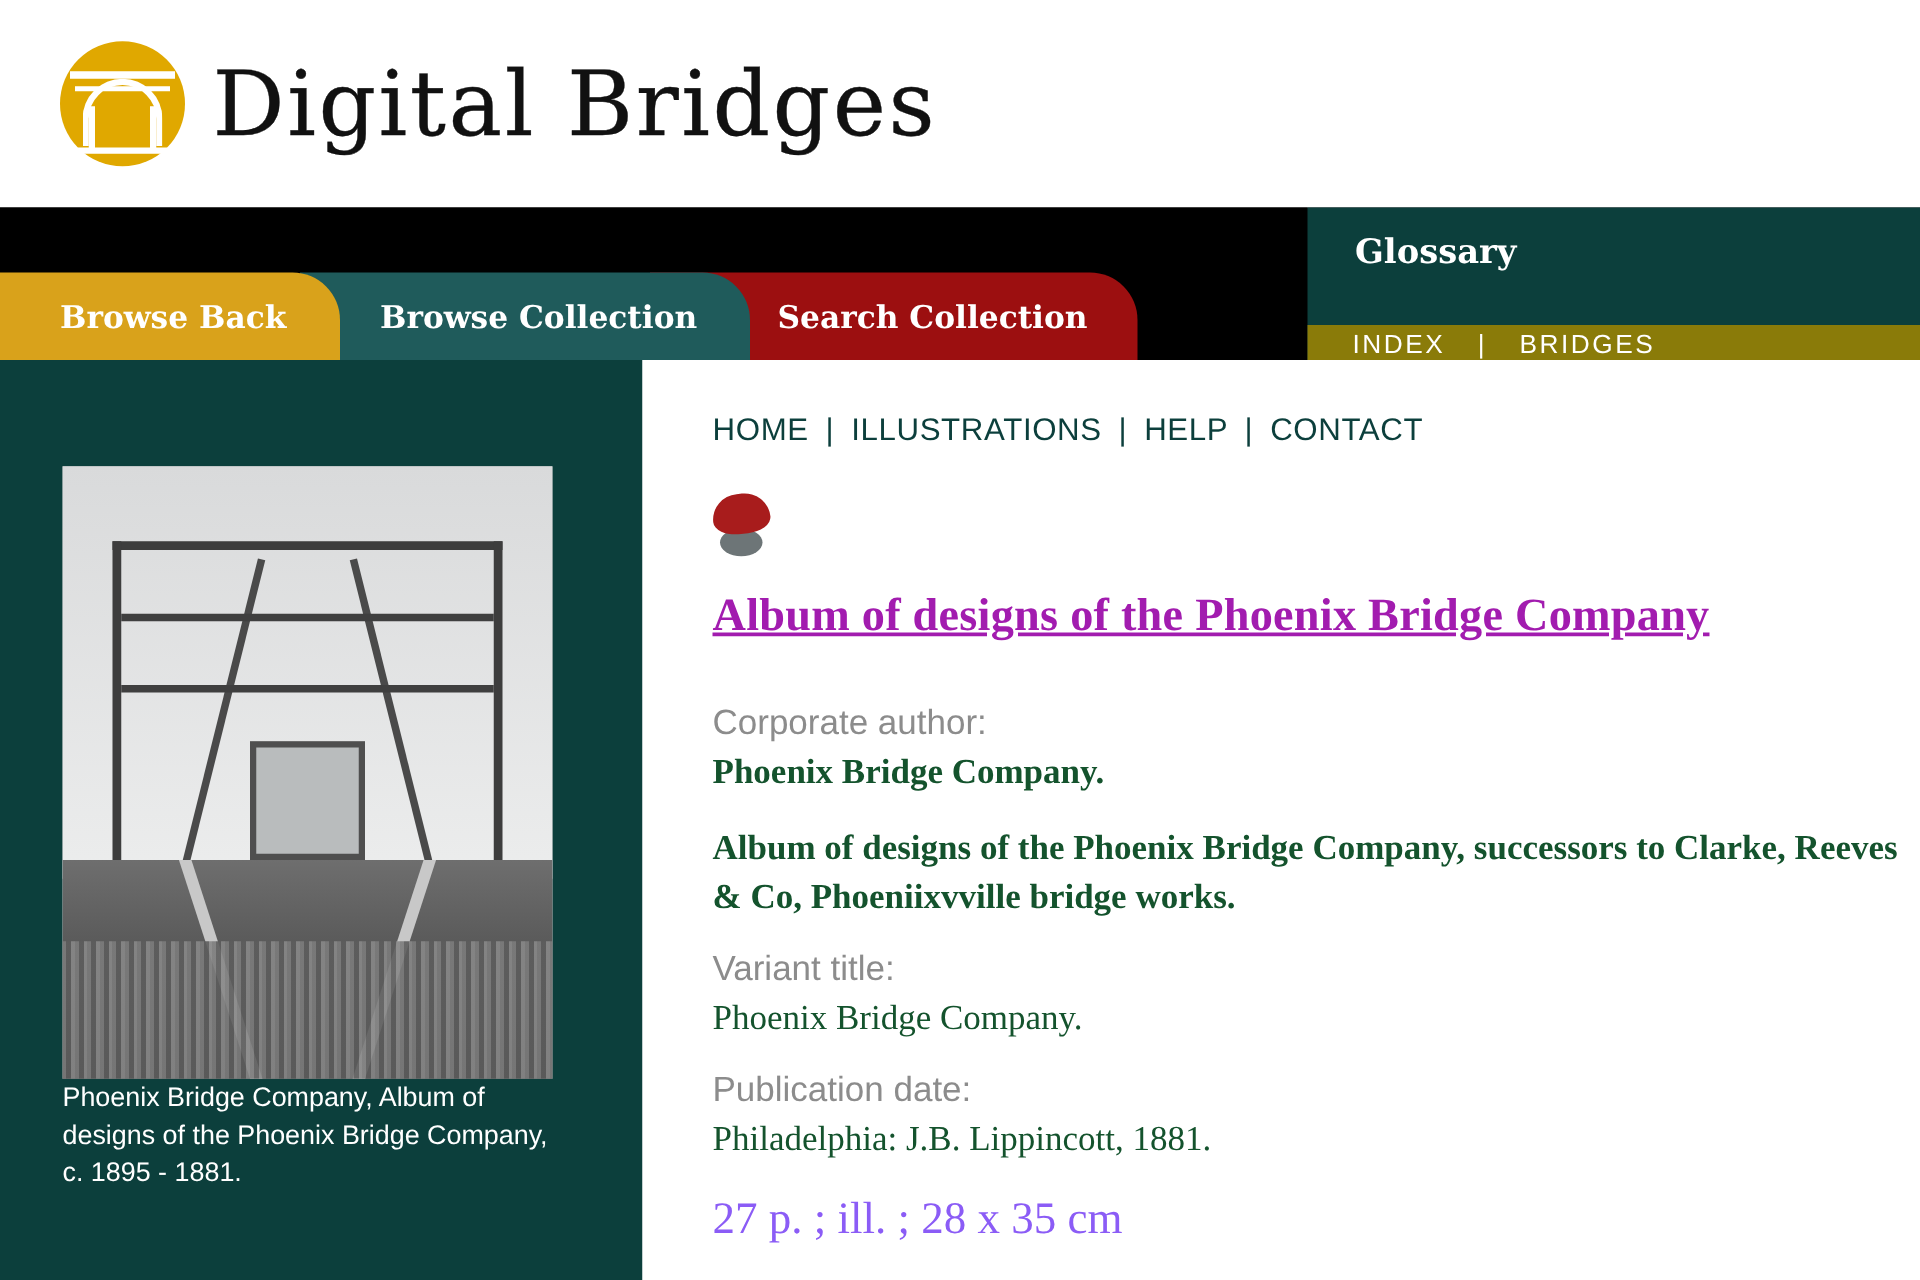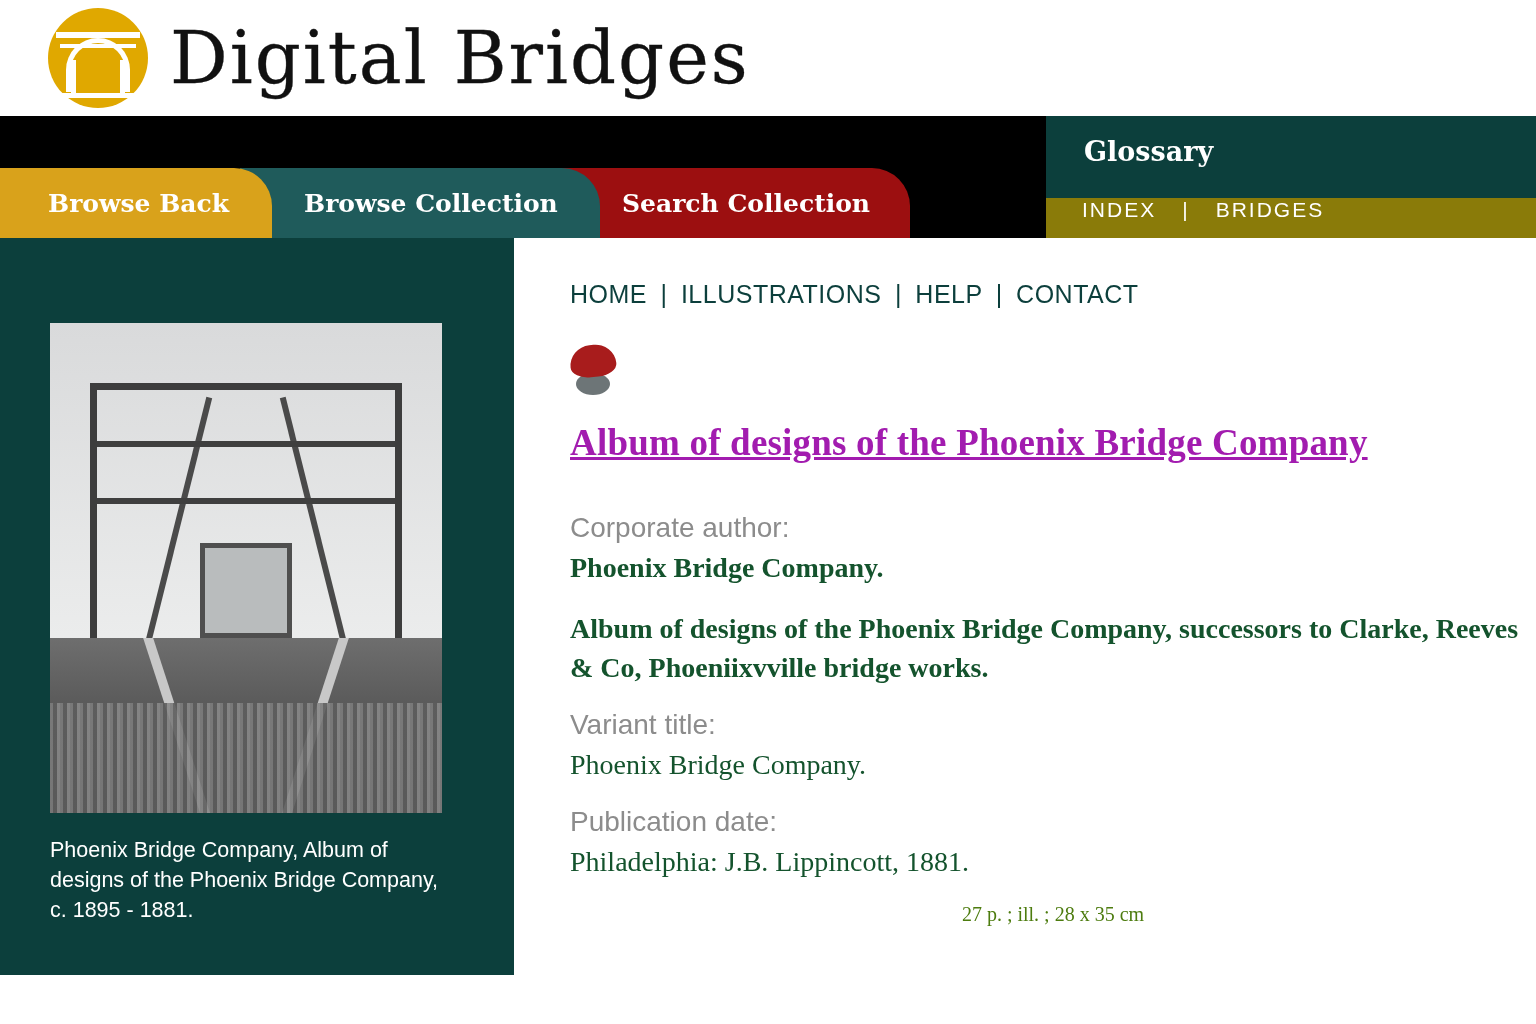--- a/index.html
+++ b/index.html
@@ -6,21 +6,21 @@
   html, body {
     margin: 0; padding: 0;
     width: 1536px; height: 1024px;
     overflow: hidden;
     background: #ffffff;
     font-family: "Liberation Serif", serif;
   }
 
   
   .header {
-    height: 116px;
+    height: 166px;
     background: #ffffff;
     display: flex;
     align-items: center;
     padding-left: 48px;
   }
   .logo-mark {
     width: 100px; height: 100px;
     border-radius: 50%;
     background: #e0a800;
     position: relative;
@@ -133,24 +133,24 @@
   .glossary-title {
     color: #ffffff;
     font-family: "DejaVu Serif", serif;
     font-weight: bold;
     font-size: 27px;
     padding: 20px 0 0 38px;
   }
   .right-subbar {
     position: absolute;
     left: 0; right: 0; bottom: 0;
-    height: 40px;
+    height: 28px;
     background: #8a7b09;
     display: flex;
-    align-items: flex-start;
+    align-items: flex-end;
     padding-left: 36px;
     color: #ffffff;
     font-family: "Liberation Sans", sans-serif;
     font-size: 21px;
     letter-spacing: 2px;
   }
   .right-subbar .sep {
     margin: 0 26px;
     color: #ffffff;
   }
@@ -208,21 +208,20 @@
     border: 5px solid #4f4f4f;
     background: #b9bcbd;
   }
   .thumb .beamA, .thumb .beamB {
     position: absolute; left: 47px; right: 47px; height: 6px; background: #3f3f3f;
   }
   .thumb .beamA { top: 175px; }
   .thumb .beamB { top: 118px; }
   .caption {
     width: 392px;
-    margin-top: 22px;
     color: #ffffff;
     font-family: "Liberation Sans", sans-serif;
     font-size: 21.5px;
     line-height: 30px;
   }
 
   
   .main {
     flex: 1;
     background: #ffffff;
@@ -272,24 +271,23 @@
     margin-bottom: 4px;
   }
   .field .value {
     color: #14532d;
     font-family: "Liberation Serif", serif;
     font-size: 28px;
     line-height: 39px;
   }
   .field .value.bold { font-weight: bold; }
   .plain-line {
-    color: #4d7c0f;
+    color: #8b5cf6;
     font-family: "Liberation Serif", serif;
-    font-size: 20px;
-    text-align: center;
+    font-size: 36px;
   }
 </style>
 </head>
 <body>
 
 <div class="header">
   <div class="logo-mark">
     <div class="deck"></div>
     <div class="deck2"></div>
     <div class="arch"></div>

